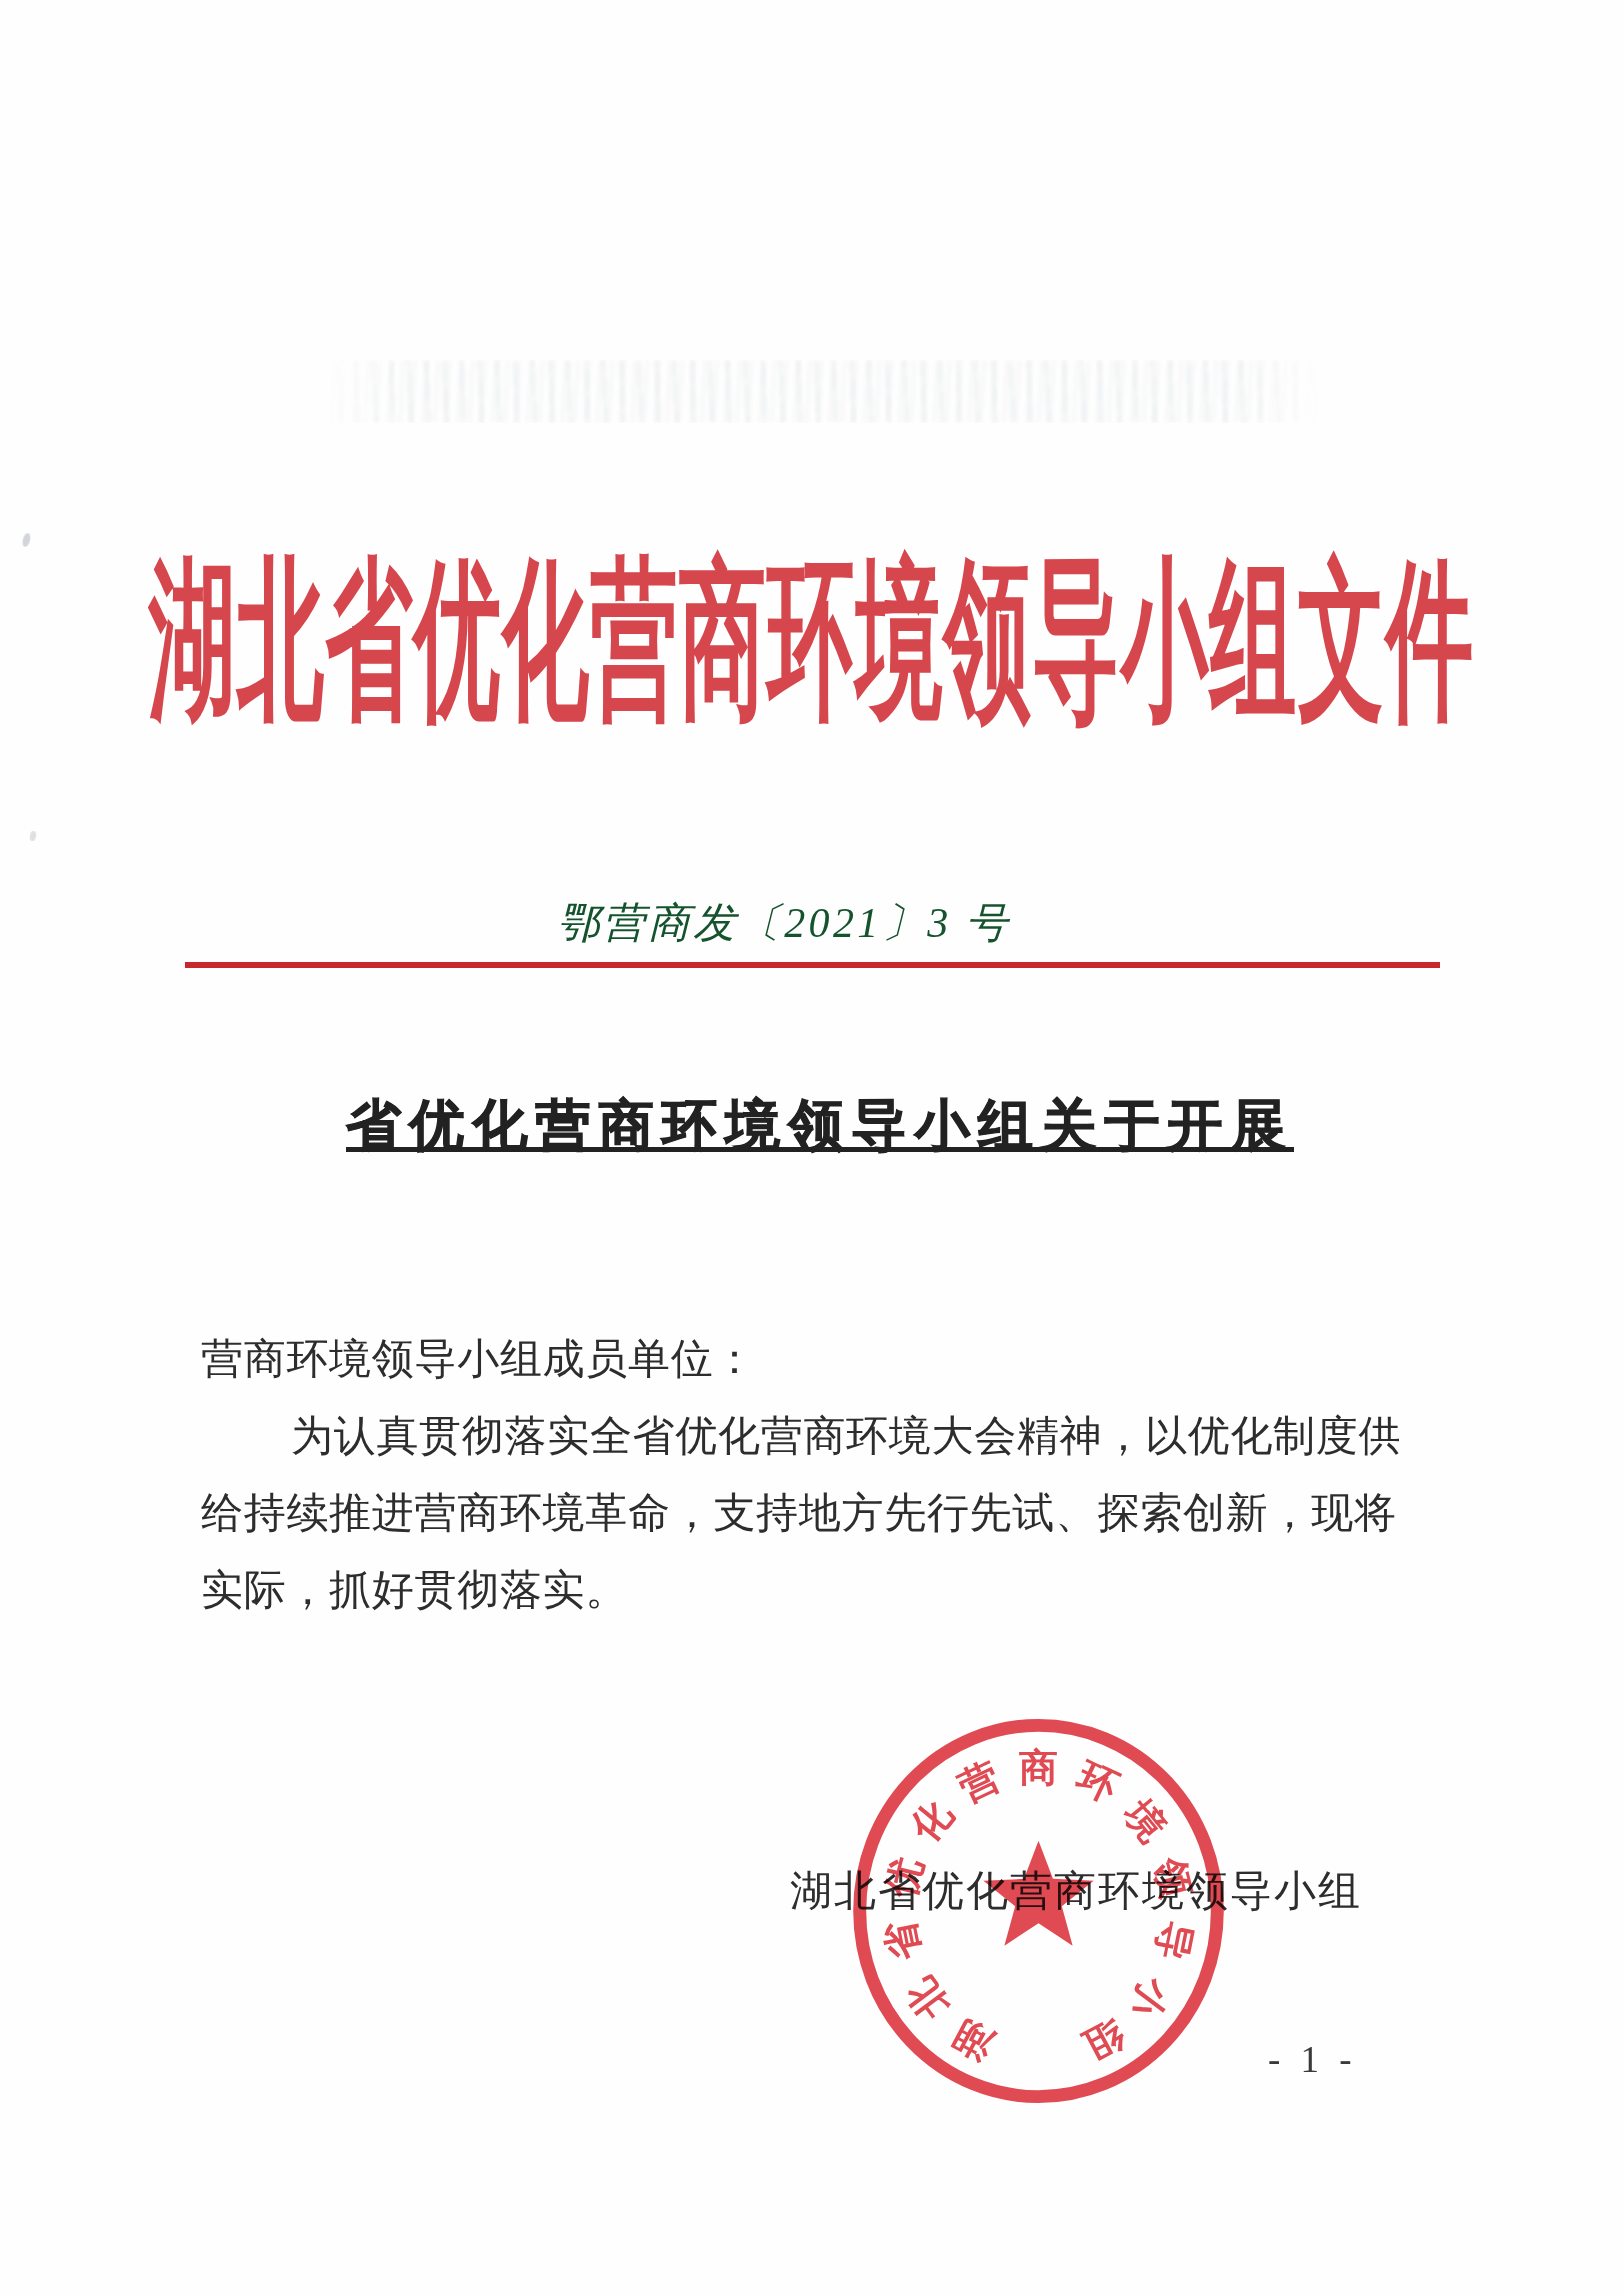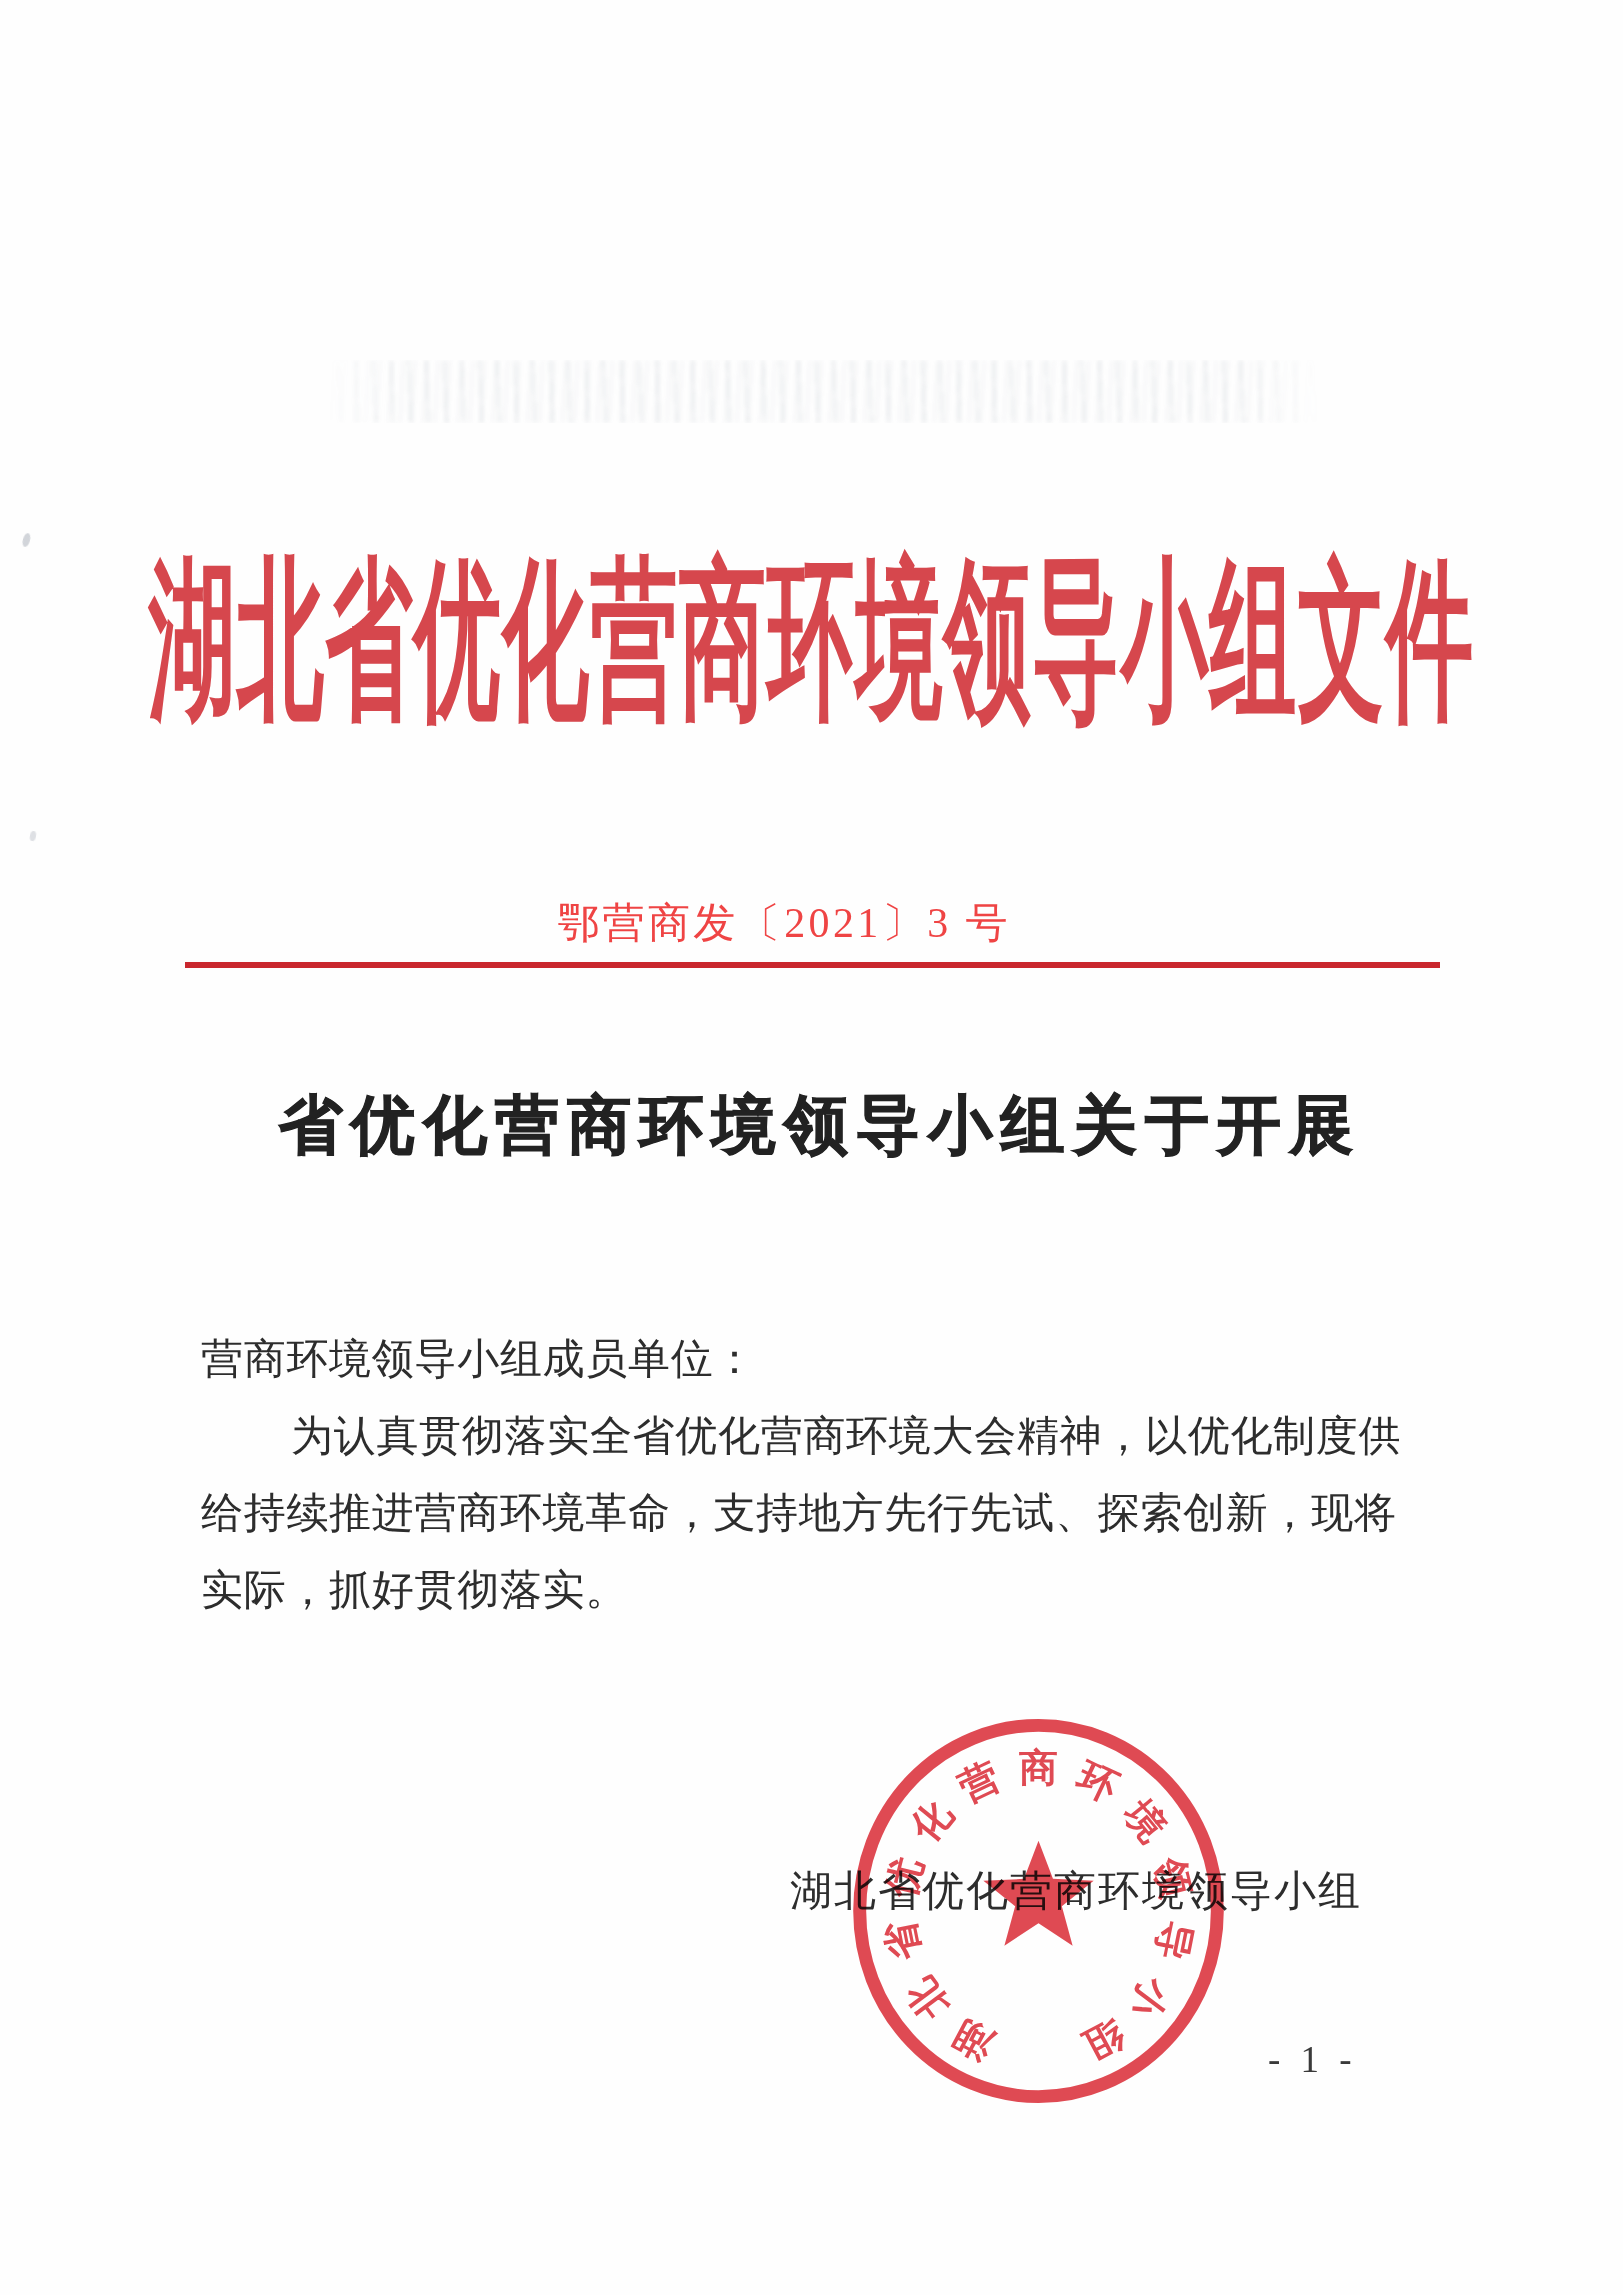--- a/index.html
+++ b/index.html
@@ -43,35 +43,35 @@
     letter-spacing:1.4px;
     color:var(--accent-red);
     transform:scale(1,2.0);
     transform-origin:center top;
     white-space:nowrap;
   }
 
   
   .doc-number{
     position:absolute;top:895px;left:784px;transform:translateX(-50%);
-    font-size:42px;letter-spacing:3.4px;color:#ef4444;white-space:nowrap;
+    font-size:42px;letter-spacing:3.4px;color:#14532d;white-space:nowrap;font-style:italic;
   }
 
   .red-rule{
     position:absolute;left:185px;top:962px;width:1255px;height:6.1px;
     background:var(--rule-red);
   }
 
   
   .subject{
     position:absolute;top:1088px;left:820px;transform:translateX(-50%);
     text-align:right;white-space:nowrap;
     font-family:"Liberation Sans","DejaVu Sans",sans-serif;
     font-weight:700;color:#222;
-    font-size:64px;line-height:75px;letter-spacing:8.2px;
+    font-size:55px;line-height:75px;letter-spacing:8.2px;text-decoration:underline;
     -webkit-text-stroke:1px #222;
   }
 
   
   .body-text{
     position:absolute;left:201px;top:1321px;width:1221px;
     font-size:42px;line-height:77px;letter-spacing:0.7px;
     color:var(--ink);white-space:nowrap;
   }
   .body-line.indent{padding-left:90px;}

